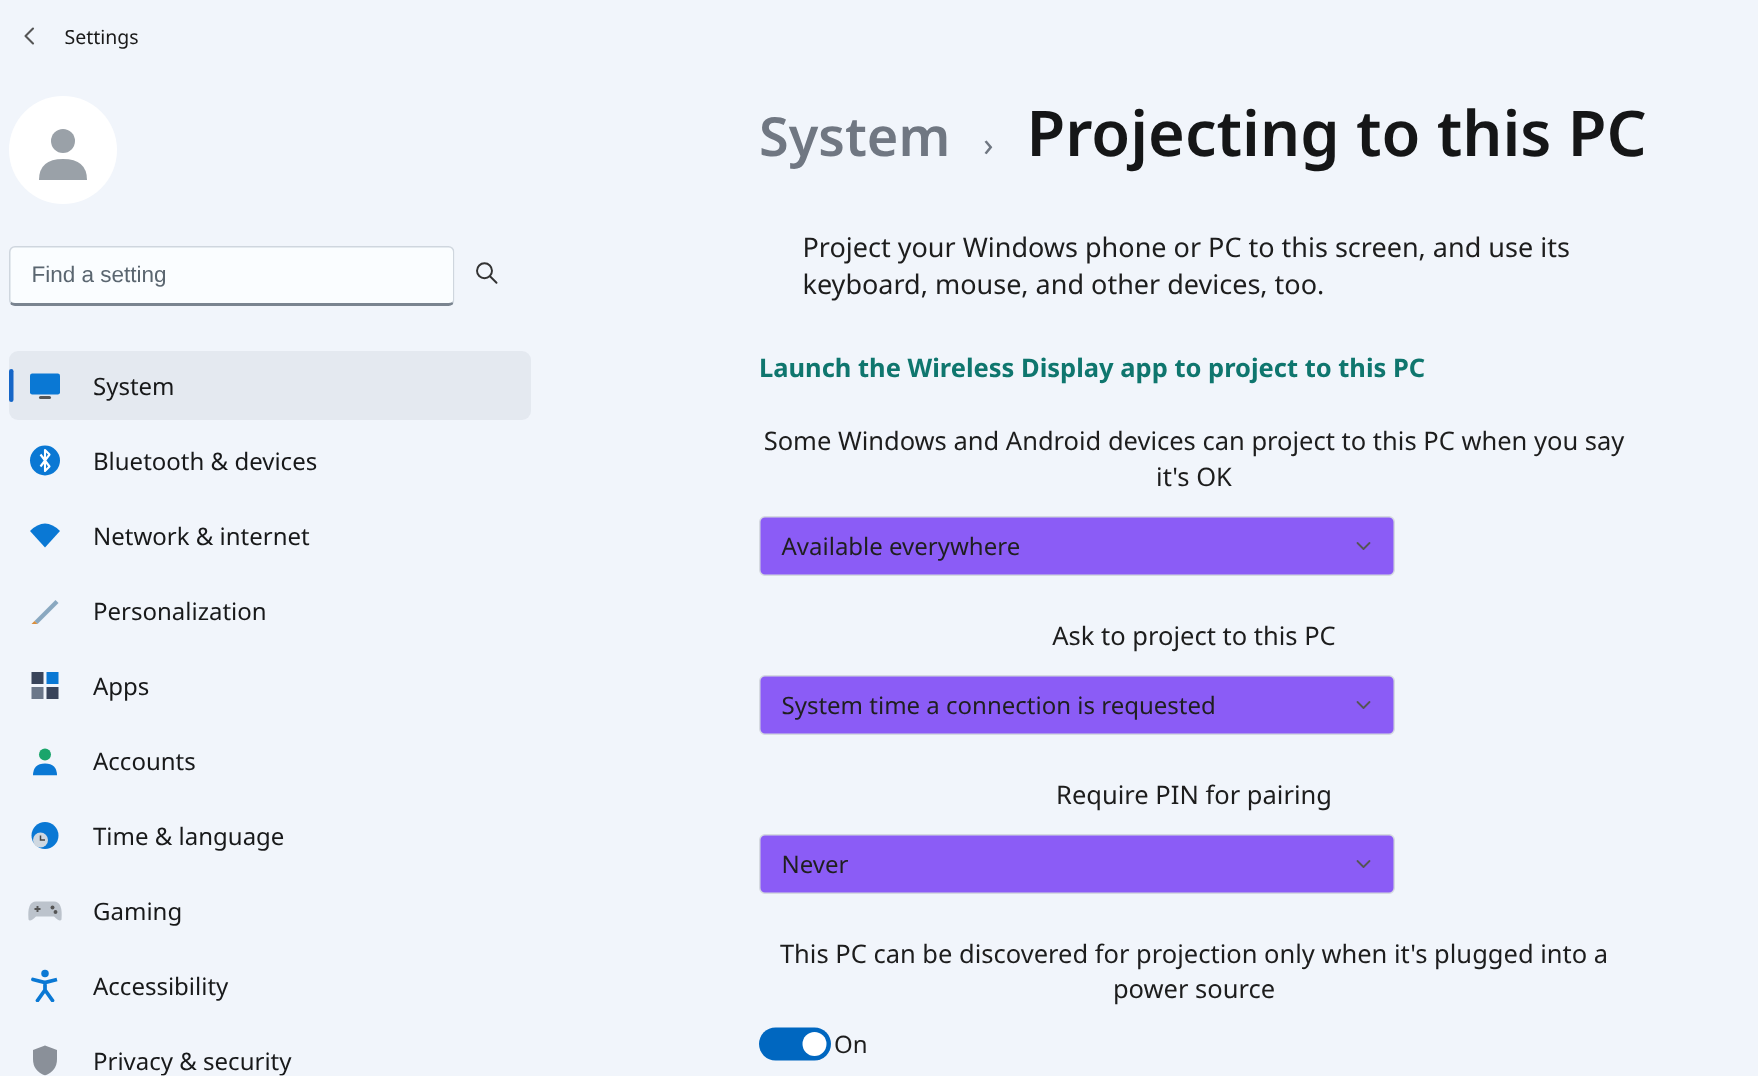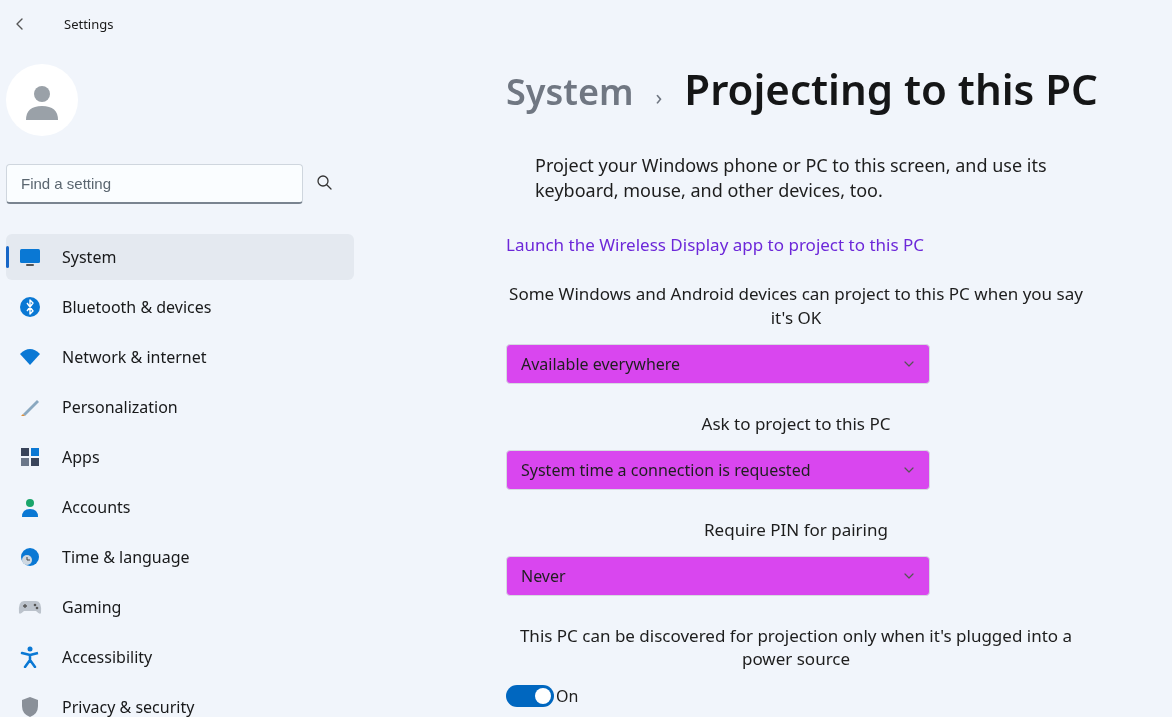--- a/index.html
+++ b/index.html
@@ -10,21 +10,21 @@
     width: 1172px;
     height: 717px;
     overflow: hidden;
     font-size: 14px;
   }
   .titlebar {
     display: flex;
     align-items: center;
     height: 48px;
     padding: 0 8px;
-    gap: 32px;
+    gap: 11px;
   }
   .back-btn {
     width: 24px; height: 24px;
     display: flex; align-items: center; justify-content: center;
     color: #555;
   }
   .titlebar-title {
     font-size: 13px;
     color: #1a1a1a;
   }
@@ -129,36 +129,37 @@
   }
   .intro {
     font-size: 18px;
     line-height: 1.4;
     color: #1d1d1d;
     margin-bottom: 30px;
     max-width: 580px;
     margin-left: 29px;
   }
   .link {
-    color: #6d28d9;
+    color: #0f766e;
     font-size: 17px;
     margin-bottom: 26px;
     display: inline-block;
+    font-weight: bold;
   }
   .setting-block { margin-bottom: 28px; max-width: 580px; text-align: center; }
   .setting-label {
     font-size: 17px;
     color: #1d1d1d;
     line-height: 1.4;
     margin-bottom: 14px;
   }
   .dropdown {
     width: 424px;
     height: 40px;
-    background: #d946ef;
+    background: #8b5cf6;
     border: 1px solid #d5dae0;
     border-radius: 4px;
     display: flex;
     align-items: center;
     justify-content: space-between;
     padding: 0 14px;
     font-size: 16px;
     color: #1f1f1f;
   }
   .chevron { color: #555; }

